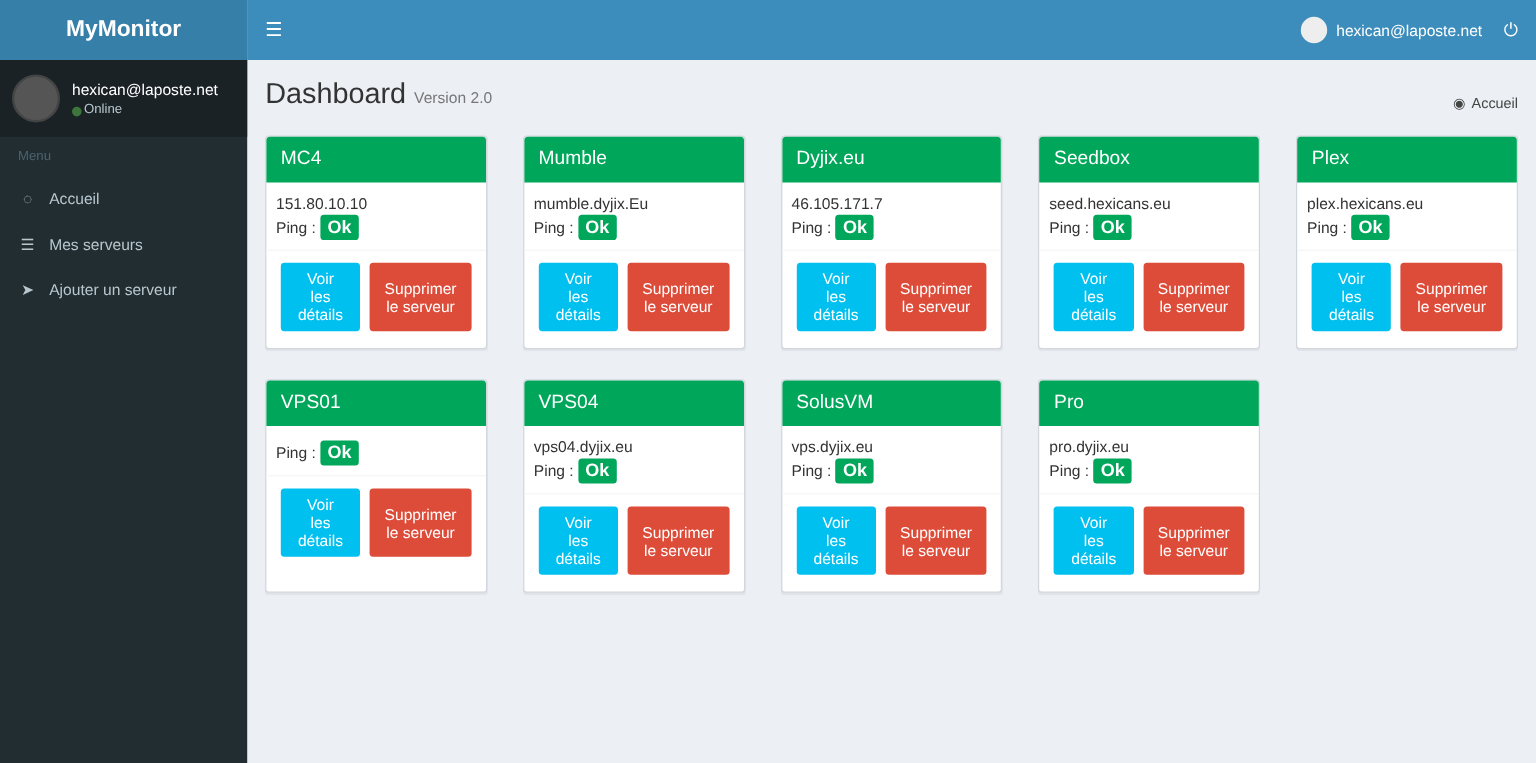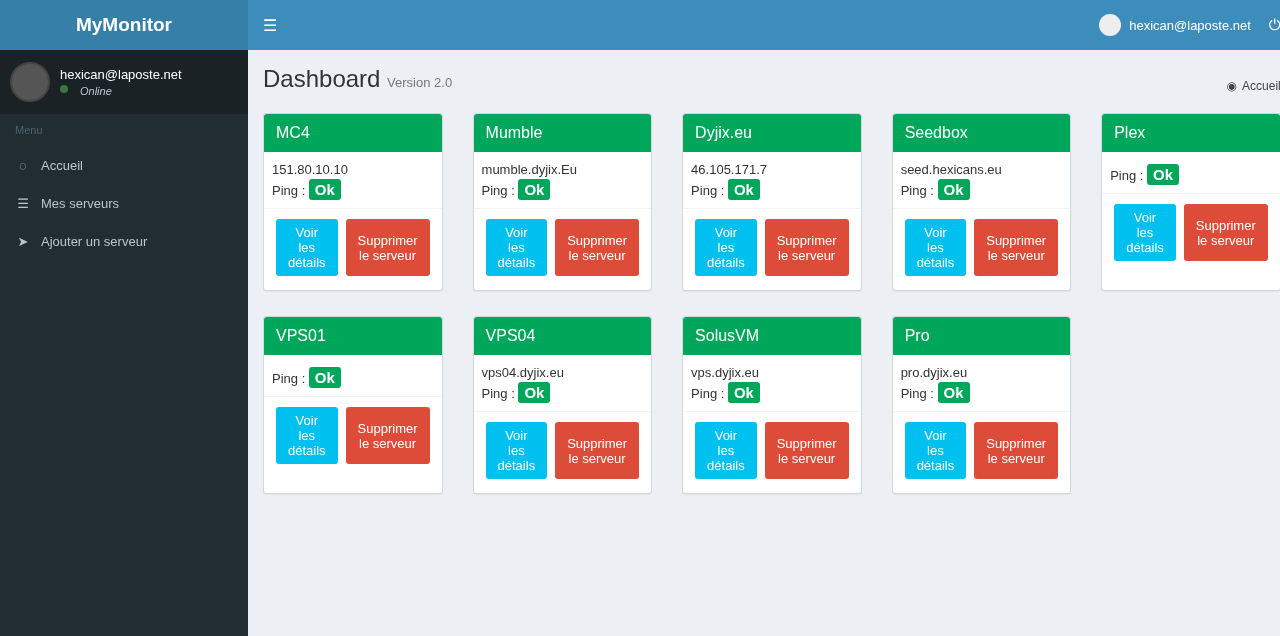--- a/index.html
+++ b/index.html
@@ -1,28 +1,28 @@
 <!DOCTYPE html>
 <html><head>
 <meta charset="utf-8">
 <style>
 * { margin: 0; padding: 0; box-sizing: border-box; font-family: "Helvetica Neue", Helvetica, Arial, sans-serif; }
 body { background: #ecf0f5; color: #333; font-size: 14px; }
 .wrapper { display: flex; min-height: 100vh; }
-.sidebar { width: 248px; background: #222d32; color: #b8c7ce; flex-shrink: 0; }
+.sidebar { width: 206px; background: #222d32; color: #b8c7ce; flex-shrink: 0; }
 .main { flex: 1; display: flex; flex-direction: column; }
 .navbar { height: 50px; background: #3c8dbc; display: flex; align-items: center; justify-content: space-between; padding: 0 15px; color: #fff; }
 .navbar-right { display: flex; align-items: center; gap: 18px; }
 .hamburger { cursor: pointer; font-size: 16px; }
 .logo { height: 50px; background: #367fa9; display: flex; align-items: center; justify-content: center; color: #fff; font-size: 19px; font-weight: bold; }
 .user-panel { padding: 12px 10px; display: flex; align-items: center; gap: 10px; background: #1a2226; }
 .avatar { width: 40px; height: 40px; border-radius: 50%; background: #555; border: 2px solid #444; display:inline-block; }
 .avatar-small { width: 22px; height: 22px; border-radius: 50%; background: #eee; display:inline-block; }
 .user-info { font-size: 13px; }
-.user-status { font-size: 11px; color: #b8c7ce; display:flex; align-items:flex-start; gap:12px; margin-top:3px;font-style:italic; }
+.user-status { font-size: 11px; color: #b8c7ce; display:flex; align-items:flex-end; gap:2px; margin-top:3px; }
 .status-dot { width: 8px; height: 8px; background: #3c763d; border-radius: 50%; display:inline-block; }
 .menu-header { padding: 10px 15px; font-size: 11px; color: #4b646f; }
 .menu-item { display: flex; align-items: center; gap: 10px; padding: 11px 15px; color: #b8c7ce; cursor: pointer; font-size: 13px; }
 .menu-icon { width: 16px; height: 16px; display: inline-flex; align-items: center; justify-content: center; font-size: 13px; }
 .content-header { padding: 15px 15px 0 15px; display: flex; justify-content: space-between; align-items: flex-end; }
 .page-title { font-size: 24px; font-weight: 400; color: #333; }
 .page-subtitle { font-size: 13px; color: #777; font-weight: 400; }
 .breadcrumb { font-size: 12px; color: #444; display:flex; align-items:center; gap:5px; }
 .cards { padding: 20px 15px; display: grid; grid-template-columns: repeat(5, 1fr); gap: 25px 30px; }
 .card { background: #fff; border: 1px solid #d2d6de; border-radius: 3px; box-shadow: 0 1px 1px rgba(0,0,0,.05); }
@@ -132,20 +132,21 @@
             <div class="ping-row">Ping : <span class="badge-ok">Ok</span></div>
           </div>
           <div class="card-footer">
             <button class="btn btn-info">Voir les détails</button>
             <button class="btn btn-danger">Supprimer le serveur</button>
           </div>
         </div>
         <div class="card">
           <div class="card-header">Plex</div>
           <div class="card-body">
+            <div>plex.hexicans.eu</div>
             <div class="ping-row">Ping : <span class="badge-ok">Ok</span></div>
           </div>
           <div class="card-footer">
             <button class="btn btn-info">Voir les détails</button>
             <button class="btn btn-danger">Supprimer le serveur</button>
           </div>
         </div>
         <div class="card">
           <div class="card-header">VPS01</div>
           <div class="card-body">

